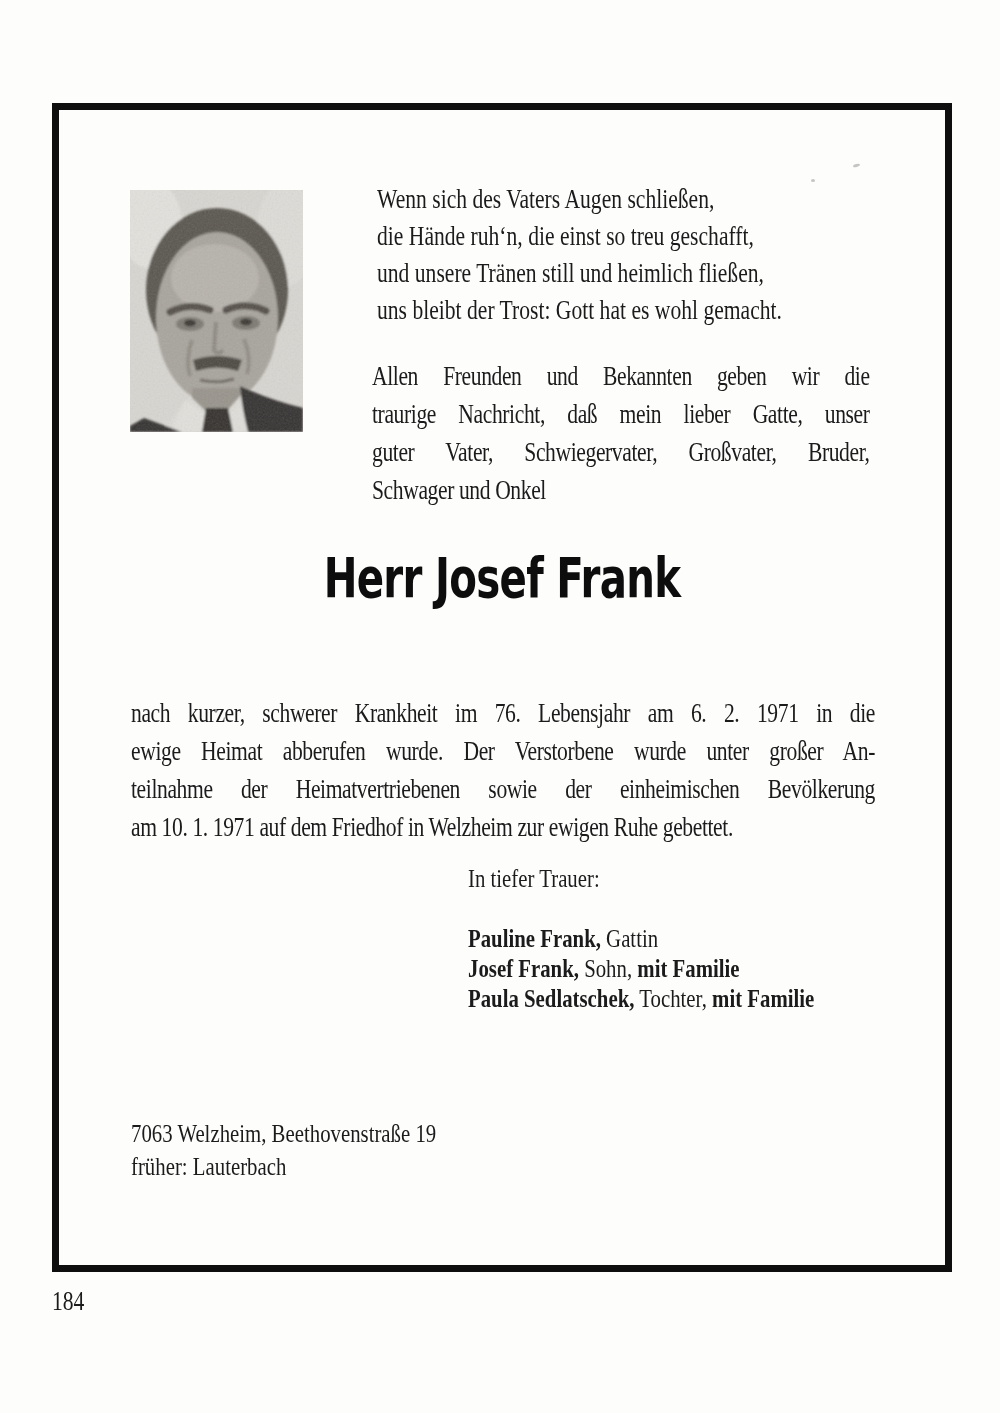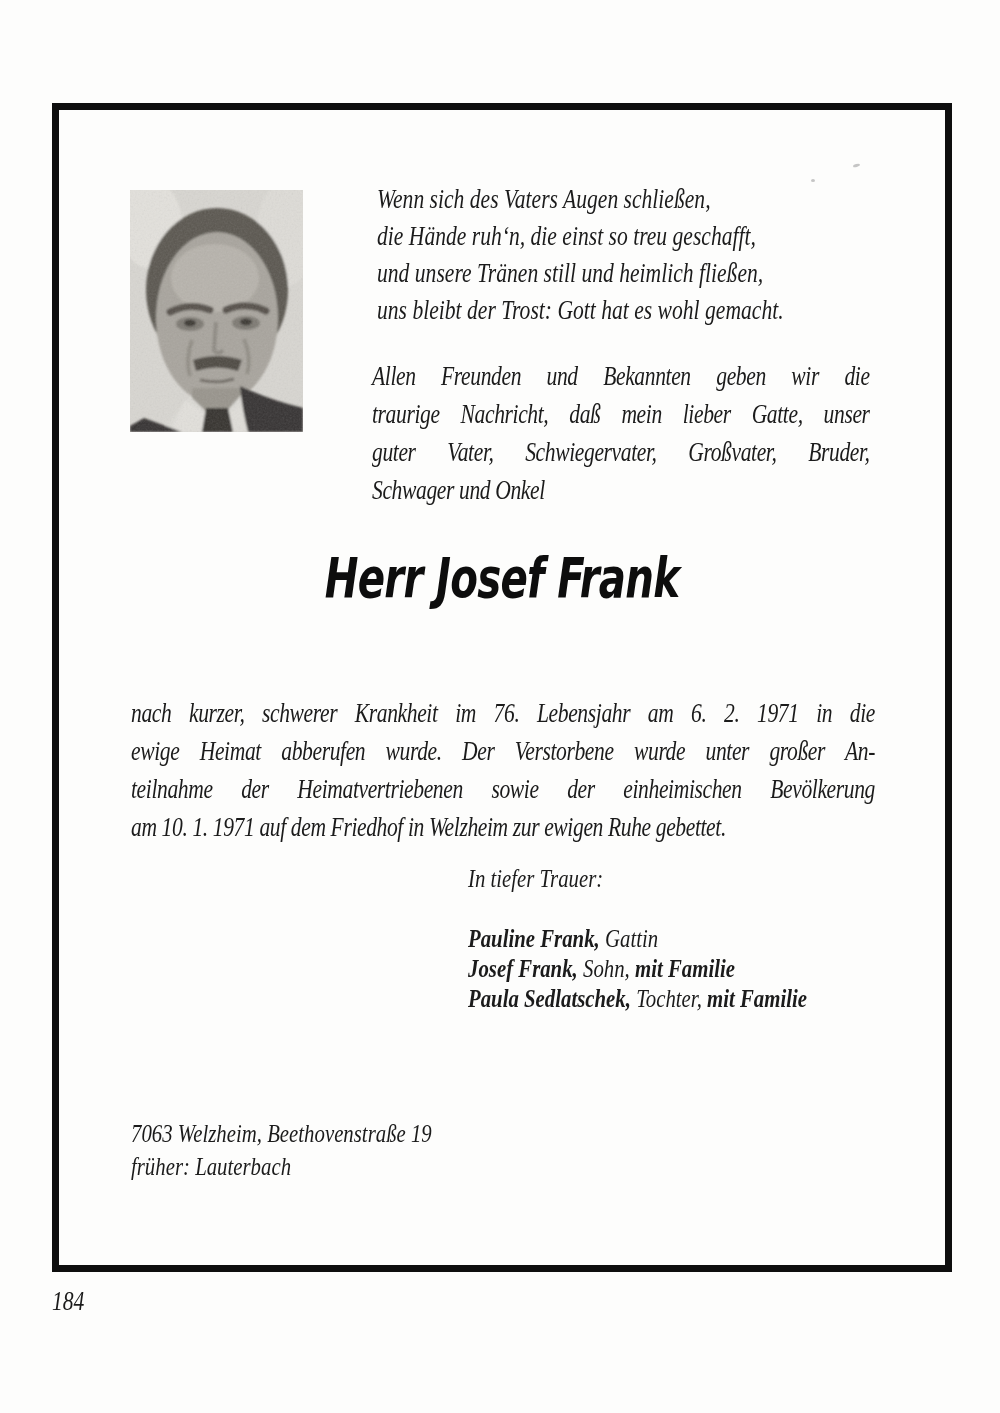--- a/index.html
+++ b/index.html
@@ -4,21 +4,21 @@
 <style>
   html,body{margin:0;padding:0;}
   body{
     width:1000px;height:1413px;
     background:#ffffff;
     font-family:"Liberation Serif","DejaVu Serif",serif;
     color:#1b1b1b;
     position:relative;
     overflow:hidden;
   }
-  .sheet{position:absolute;left:0;top:0;width:1000px;height:1413px;background:#fdfdfc;font-style:italic;}
+  .sheet{position:absolute;left:0;top:0;width:1000px;height:1413px;background:#fdfdfc;}
   .frame{
     position:absolute;left:52px;top:103px;width:900px;height:1169px;
     border:7px solid #0e0e0e;box-sizing:border-box;
   }
   .photo{position:absolute;left:130px;top:190px;width:173px;height:242px;}
   .txt{position:absolute;transform-origin:0 0;transform:scaleX(0.8);}
   .poem{left:377px;top:181px;width:640px;font-size:27px;line-height:37px;}
   .announce{left:372px;top:357px;width:622px;font-size:27px;line-height:38px;letter-spacing:-0.5px;}
   .obit{left:131px;top:694px;width:930px;font-size:27px;line-height:38px;letter-spacing:-0.5px;}
   .jline{text-align:justify;text-align-last:justify;}

